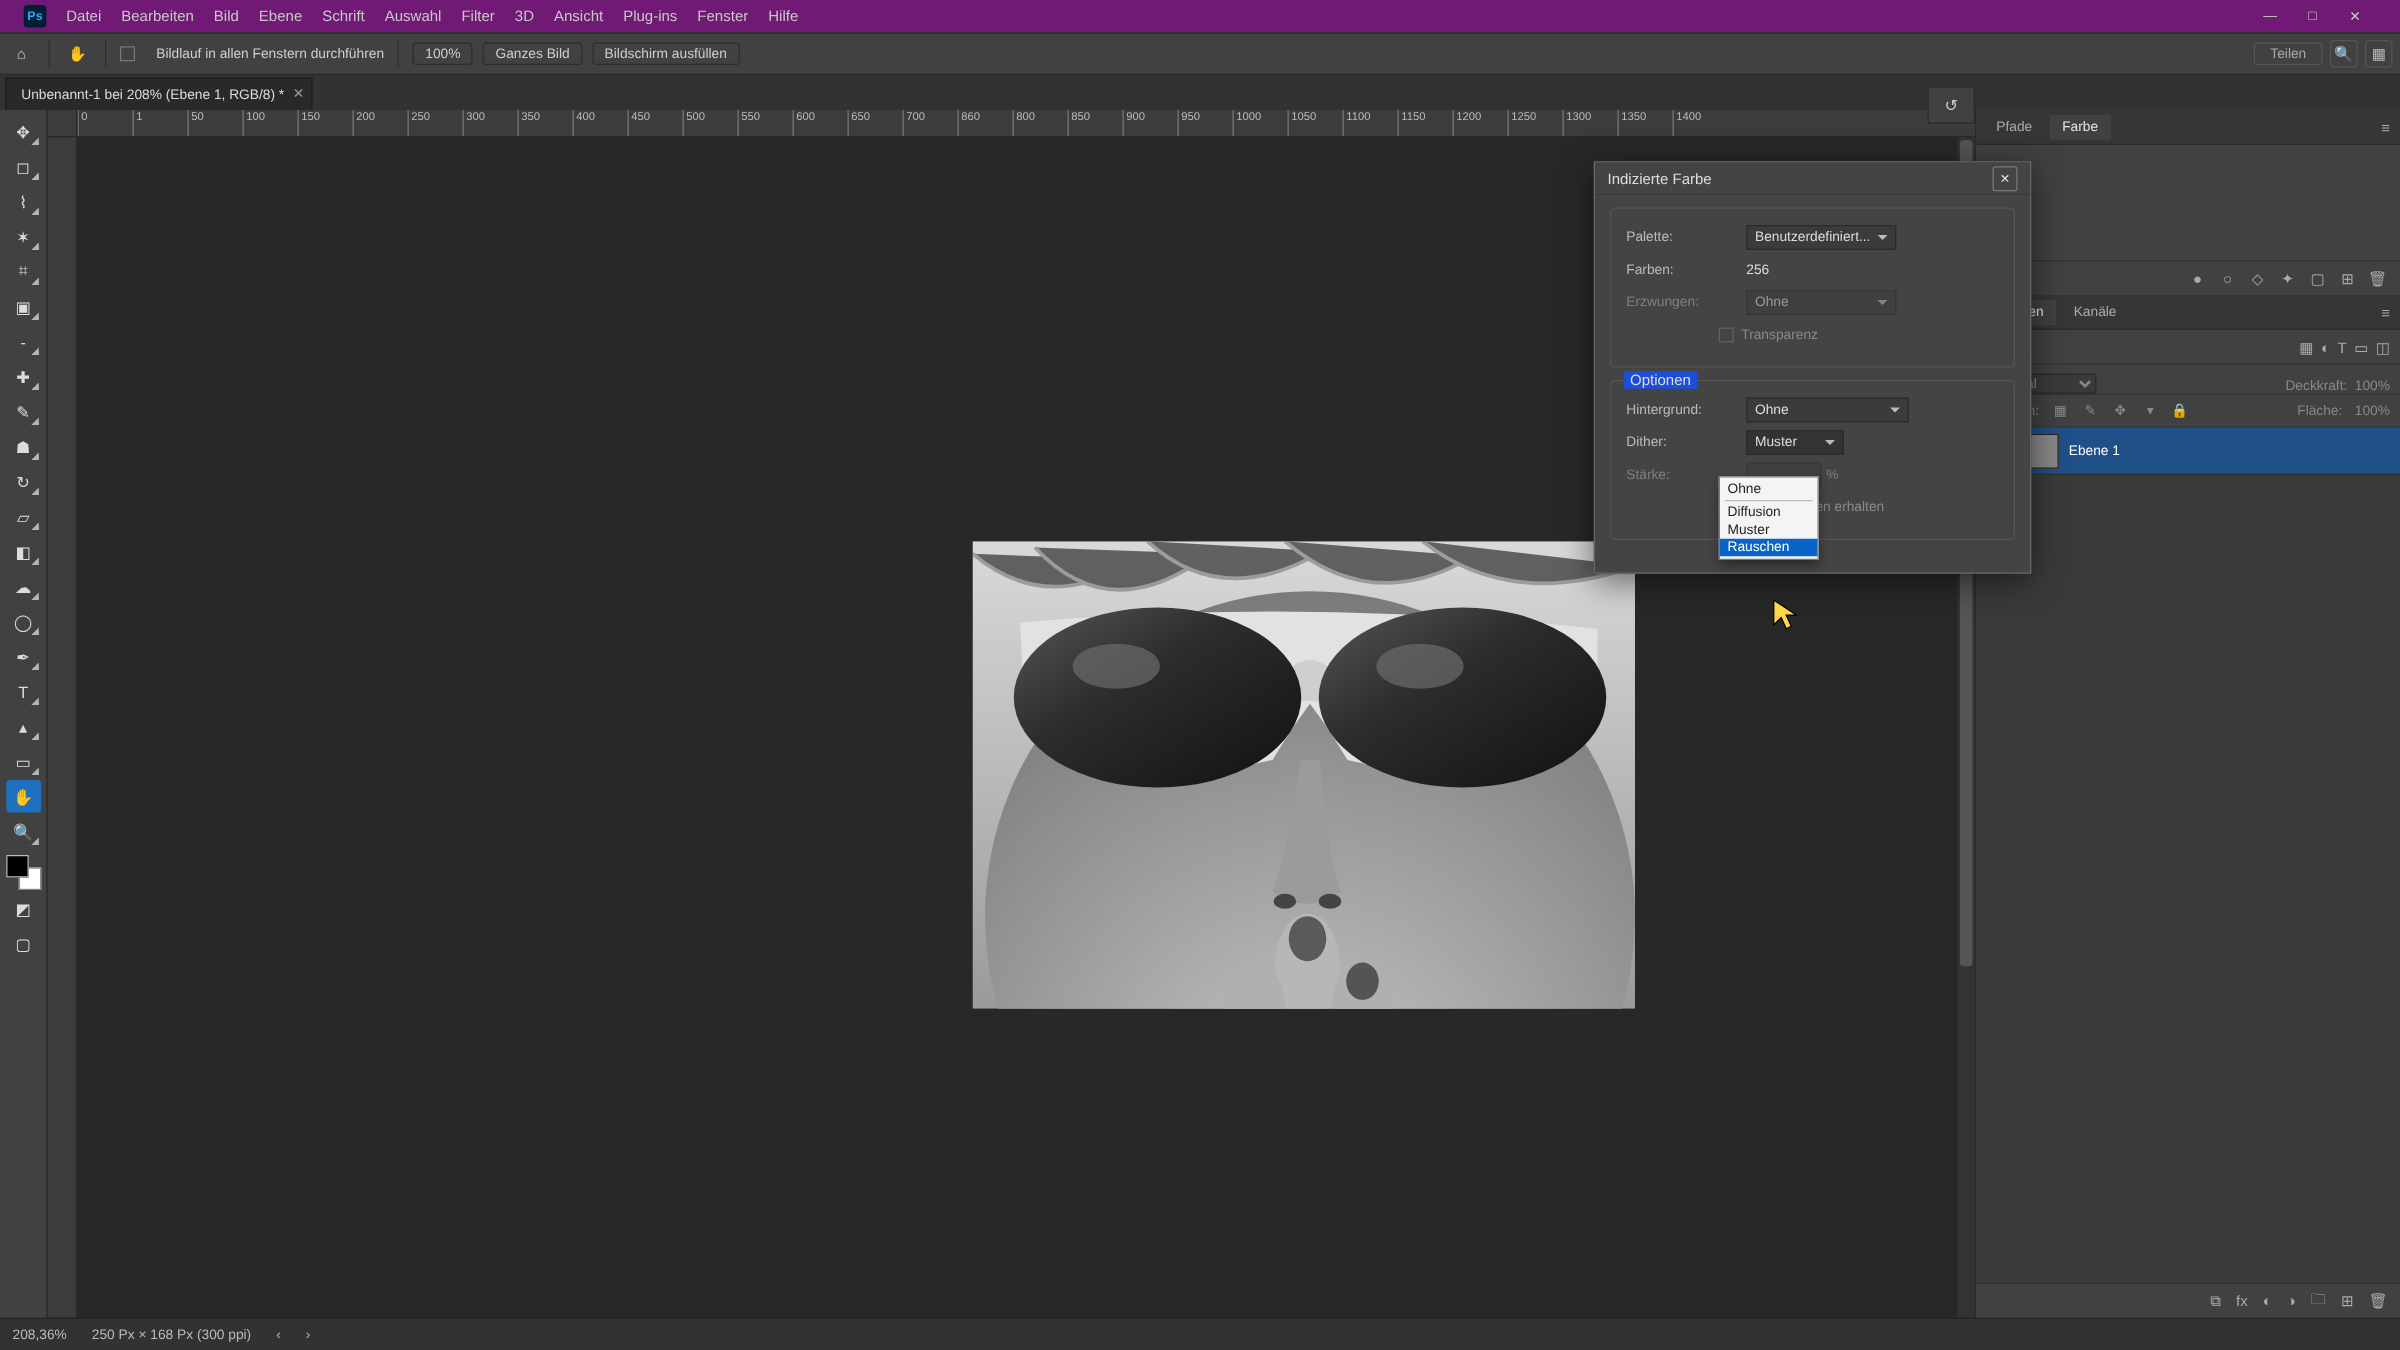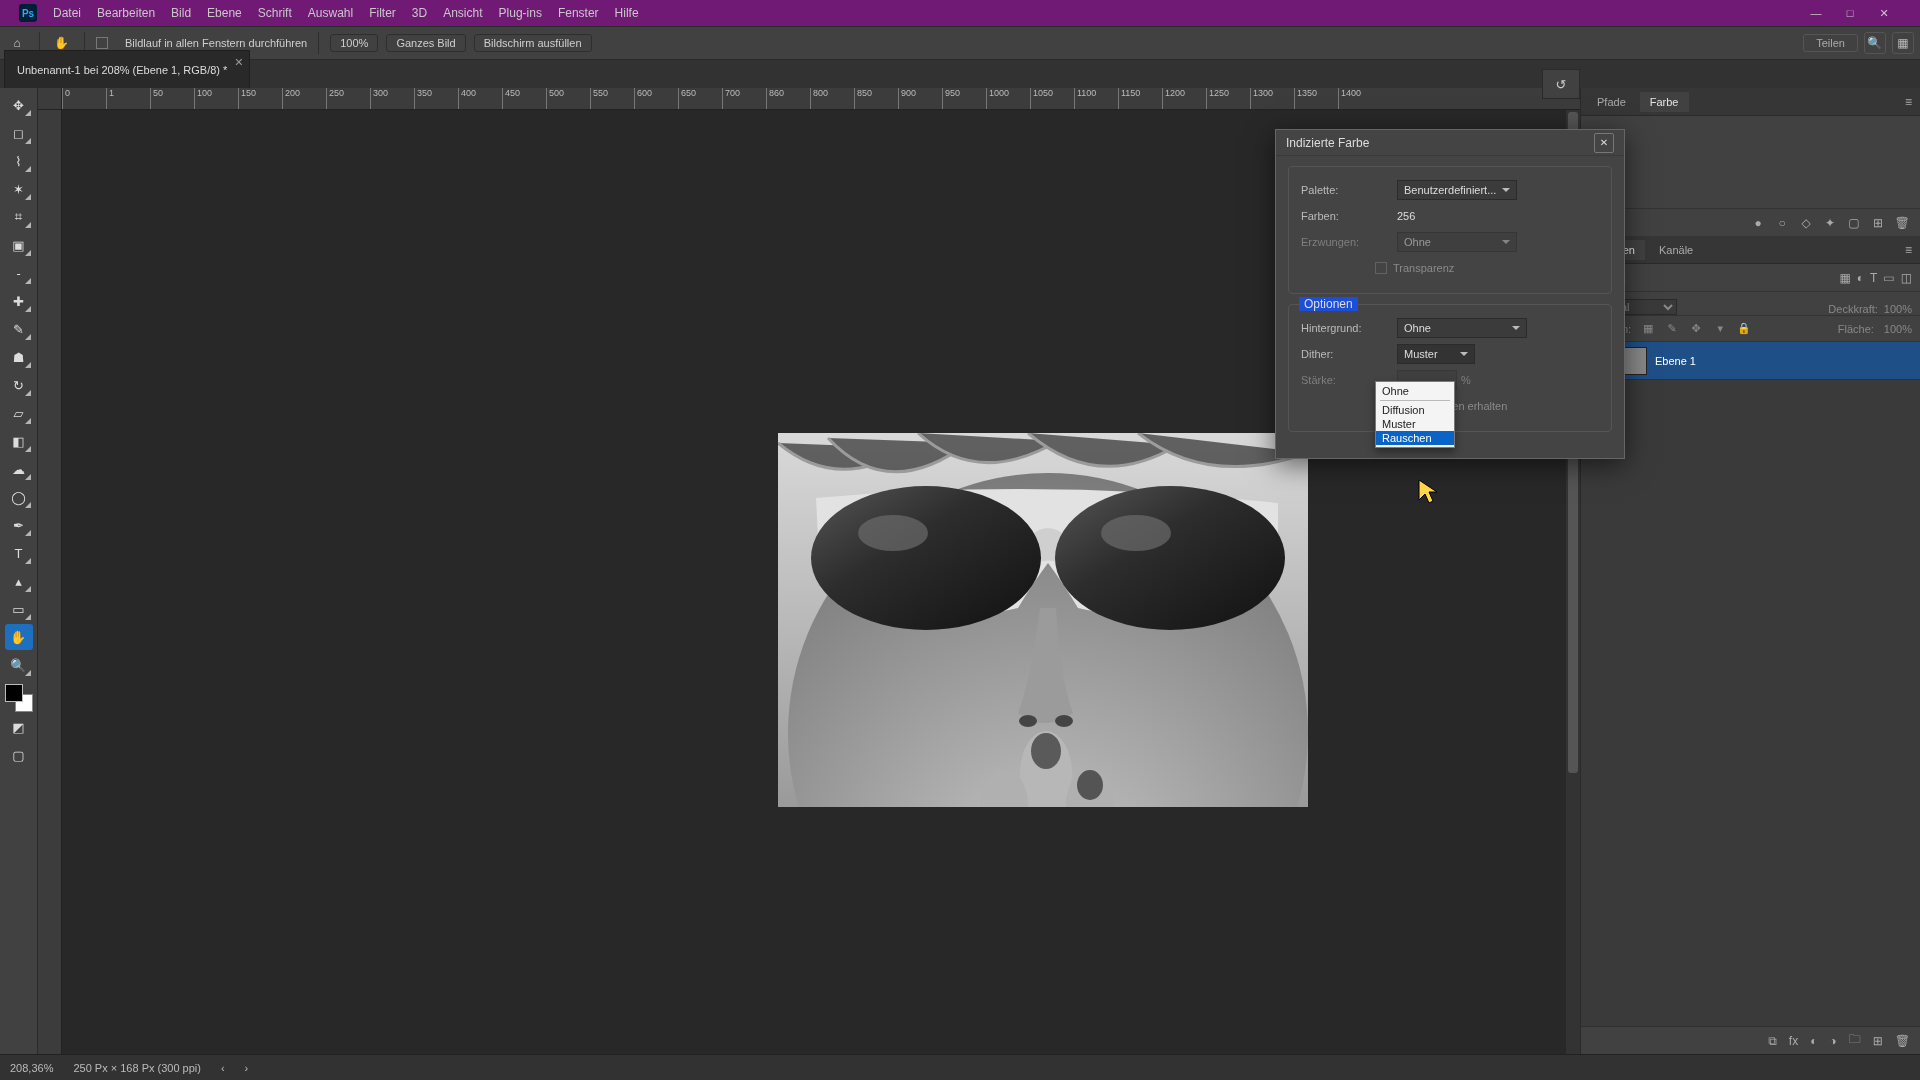--- a/index.html
+++ b/index.html
@@ -10,21 +10,21 @@
 #menu-bar{display:flex;gap:0;height:100%;align-items:center}
 .menu-item{padding:0 8px;height:100%;display:flex;align-items:center}
 #win-controls{margin-left:auto;display:flex}
 #win-controls span{width:34px;height:26px;display:flex;align-items:center;justify-content:center;font-size:11px}
 #options-bar{height:34px;background:#414141;border-top:1px solid #2a2a2a;border-bottom:1px solid #2a2a2a;display:flex;align-items:center;gap:8px;padding:0 6px;color:#cfcfcf}
 .opt-icon{width:22px;height:22px;display:flex;align-items:center;justify-content:center;border-radius:3px}
 .opt-sep{width:1px;height:22px;background:#2e2e2e;margin:0 3px}
 .opt-btn{padding:2px 9px;border:1px solid #2e2e2e;border-radius:3px;font-size:11px}
 
 #tab-strip{height:28px;background:#323232;display:flex;align-items:flex-end;padding-left:4px}
-.doc-tab{background:#292929;height:38px;padding:0 22px 0 12px;border-top:1px solid #1f1f1f;border-left:1px solid #1f1f1f;border-right:1px solid #1f1f1f;display:flex;align-items:center;font-size:11px;color:#dcdcdc;position:relative}
+.doc-tab{background:#292929;height:26px;padding:0 22px 0 12px;border-top:1px solid #1f1f1f;border-left:1px solid #1f1f1f;border-right:1px solid #1f1f1f;display:flex;align-items:center;font-size:11px;color:#dcdcdc;position:relative}
 .doc-tab .close-x{position:absolute;right:6px;top:5px;font-size:11px;color:#9a9a9a}
 #main-row{display:flex;height:calc(100% - 26px - 34px - 28px - 26px)}
 
 #tool-col{width:38px;background:#414141;border-right:1px solid #2a2a2a;display:flex;flex-direction:column;align-items:center;padding-top:4px;gap:2px}
 .tool-slot{width:28px;height:26px;display:flex;align-items:center;justify-content:center;color:#dcdcdc;position:relative;border-radius:3px;font-size:13px}
 .tool-slot.sel{background:#1f6fbf}
 .tool-slot.corner::after{content:"";position:absolute;right:2px;bottom:2px;border:3px solid transparent;border-right-color:#b5b5b5;border-bottom-color:#b5b5b5}
 #fgbg{width:28px;height:28px;position:relative;margin-top:4px}
 #fgbg .fg{width:18px;height:18px;background:#000;border:1px solid #bbb;position:absolute;left:0;top:0}
 #fgbg .bg{width:18px;height:18px;background:#fff;border:1px solid #888;position:absolute;right:0;bottom:0}

